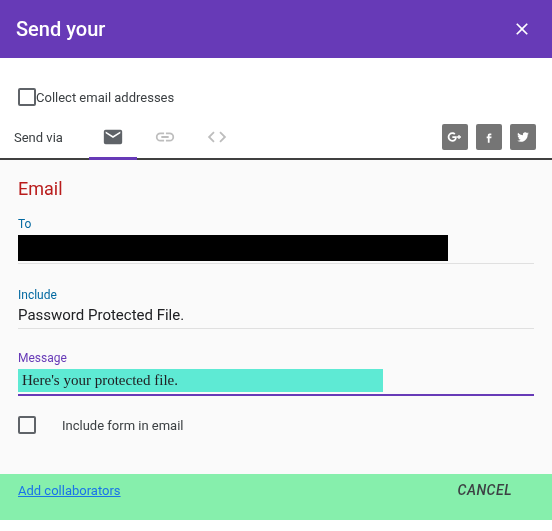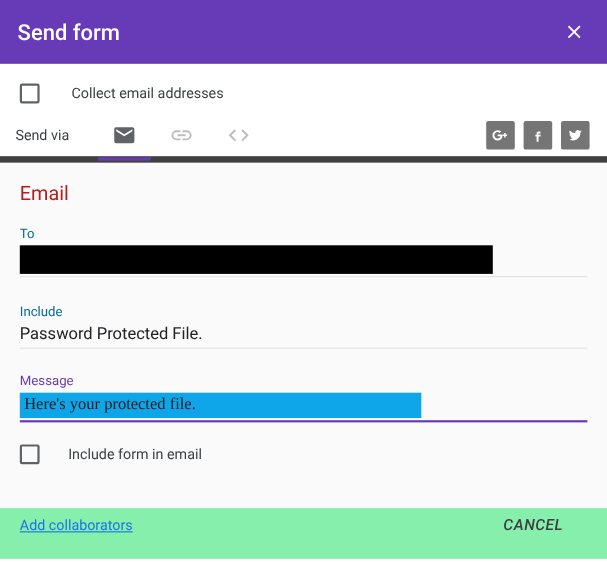--- a/index.html
+++ b/index.html
@@ -23,43 +23,43 @@
     .header-title {
       font-size: 20px;
       font-weight: 500;
     }
     .close-icon {
       cursor: pointer;
       padding: 4px;
     }
     .close-icon svg { display: block; }
     .section-collect {
-      padding: 18px 16px 10px 18px;
-      display: flex;
-      align-items: center;
-      gap: 29px;
+      padding: 30px 16px 10px 18px;
+      display: flex;
+      align-items: center;
+      gap: 0;
     }
     .chk {
       width: 18px;
       height: 18px;
       border: 2px solid #5f6368;
       border-radius: 2px;
       cursor: pointer;
       flex-shrink: 0;
     }
     .collect-label {
       font-size: 13px;
       color: #3c4043;
     }
     .sendvia-row {
       display: flex;
       align-items: center;
       padding: 0 16px 0 14px;
       height: 44px;
-      border-bottom: 6px solid #404040;
+      border-bottom: 2px solid #404040;
     }
     .sendvia-label {
       font-size: 13px;
       color: #3c4043;
       margin-right: 24px;
     }
     .tab-icon {
       width: 52px;
       height: 44px;
       display: flex;
@@ -132,21 +132,21 @@
     }
     .message-wrap {
       border-bottom: 2px solid #673ab7;
       padding-bottom: 2px;
       margin-bottom: 20px;
     }
     .message-value {
       font-family: Georgia, 'Times New Roman', serif;
       font-size: 15px;
       color: #202124;
-      background: #0ea5e9;
+      background: #5eead4;
       padding: 3px 4px;
       width: 365px;
     }
     .include-row {
       display: flex;
       align-items: center;
       gap: 26px;
       margin-bottom: 30px;
     }
     .footer {
@@ -180,21 +180,21 @@
       top: 50%;
       left: 50%;
       transform: translate(-50%, -50%);
       pointer-events: none;
     }
   </style>
 </head>
 <body>
 
 <div class="header">
-  <div class="header-title">Send form</div>
+  <div class="header-title">Send your</div>
   <div class="close-icon">
     <svg width="20" height="20" viewBox="0 0 24 24">
         <path fill="#fff" d="M19 6.41 17.59 5 12 10.59 6.41 5 5 6.41 10.59 12 5 17.59 6.41 19 12 13.41 17.59 19 19 17.59 13.41 12z"></path>
       </svg>
   </div>
 </div>
 
 <div class="section-collect">
   <div class="chk"></div>
   <div class="collect-label">Collect email addresses</div>

